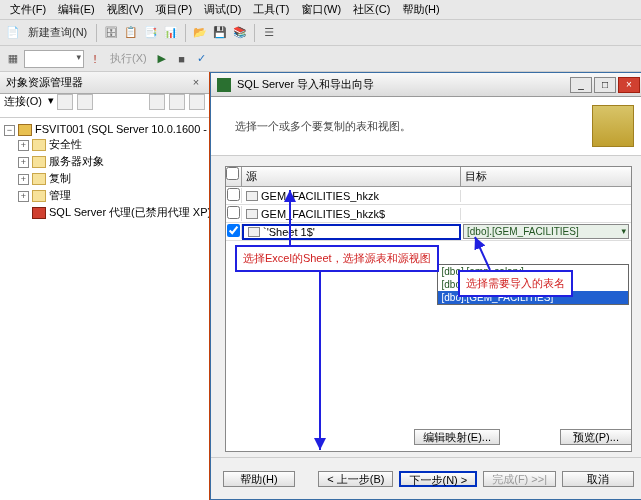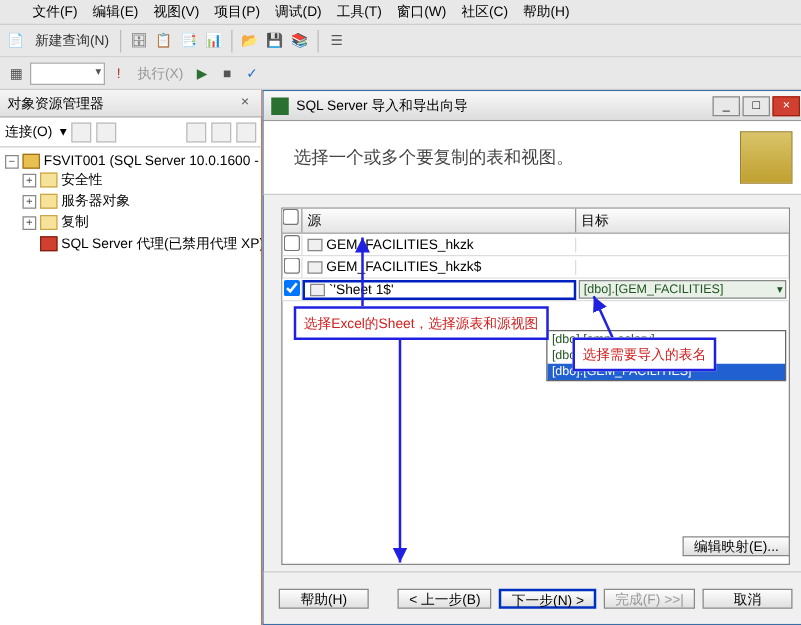--- a/index.html
+++ b/index.html
@@ -1,29 +1,29 @@
 <!DOCTYPE html>
 <html><head>
 <meta charset="utf-8">
 <style>
 *{box-sizing:border-box;margin:0;padding:0;font-family:"Microsoft YaHei","SimSun",Tahoma,sans-serif;font-size:11px}
 body{width:641px;height:500px;background:#fff;overflow:hidden;position:relative}
-.menubar{height:20px;background:#e8e8e8;border-bottom:1px solid #ccc;display:flex;align-items:flex-end;padding:0 20px}
+.menubar{height:20px;background:#e8e8e8;border-bottom:1px solid #ccc;display:flex;align-items:flex-end;padding:0 4px}
 .menubar span{padding:2px 6px;cursor:default}
 .toolbar{height:26px;background:#e8e8e8;border-bottom:1px solid #ccc;display:flex;align-items:center;padding:0 4px;gap:2px}
 .tb-btn{width:18px;height:18px;border:1px solid transparent;display:inline-flex;align-items:center;justify-content:center;color:#555}
 .tb-sep{width:1px;height:18px;background:#bbb;margin:0 3px}
 .tb-text{padding:0 4px;color:#333}
 .tb-combo{border:1px solid #aaa;background:#fff;padding:1px 14px 1px 4px;height:18px;position:relative;min-width:60px}
 .tb-combo::after{content:"▾";position:absolute;right:2px;top:1px;font-size:9px;color:#555}
 .main{display:flex;height:calc(100% - 72px)}
 .explorer{width:210px;border-right:1px solid #c2410c;background:#fff;display:flex;flex-direction:column}
 .ex-title{background:linear-gradient(#f5f5f5,#e0e0e0);border-bottom:1px solid #aaa;padding:3px 6px;display:flex;justify-content:space-between;align-items:center}
 .ex-close{width:14px;height:14px;text-align:center;line-height:12px;color:#555}
-.ex-tool{height:24px;border-bottom:1px solid #ccc;display:flex;align-items:center;padding:0 4px;gap:4px}
+.ex-tool{height:24px;border-bottom:1px solid #ccc;display:flex;align-items:flex-start;padding:0 4px;gap:4px}
 .ex-tool .lbl{padding-right:2px}
 .ex-tool .btn{width:16px;height:16px;background:#f0f0f0;border:1px solid #bbb}
 .tree{flex:1;padding:4px 2px;overflow:hidden}
 .tree ul{list-style:none;padding-left:14px}
 .tree li{padding:1px 0;white-space:nowrap}
 .tree .pm{display:inline-block;width:11px;height:11px;border:1px solid #888;text-align:center;line-height:9px;font-size:9px;margin-right:3px;color:#555}
 .tree .ic{display:inline-block;width:14px;height:12px;margin-right:3px;vertical-align:middle}
 .ic-db{background:#e8c050;border:1px solid #a07020}
 .ic-fld{background:#f7e29a;border:1px solid #cba74a}
 .ic-sql{background:#d04030;border:1px solid #802010}
@@ -32,21 +32,21 @@
 .tab{padding:3px 8px;border:1px solid #aaa;border-bottom:none;background:#f0f0f0;margin-right:2px;font-size:10px;white-space:nowrap;overflow:hidden;max-width:160px}
 .tab.active{background:#fff;font-weight:bold}
 .wizard{position:absolute;left:0;top:0;right:0;bottom:0;background:#f0f0f0;border:1px solid #3a6ea5}
 .wiz-title{height:24px;background:linear-gradient(#f9f9f9,#dcdcdc);display:flex;align-items:center;padding:0 6px;border-bottom:1px solid #999}
 .wiz-title .ic2{width:14px;height:14px;background:#2a7030;margin-right:6px}
 .wiz-ctrl{margin-left:auto;display:flex;gap:2px}
 .wiz-ctrl span{width:22px;height:16px;border:1px solid #888;background:#e8e8e8;text-align:center;line-height:14px;font-size:10px}
 .wiz-ctrl .cls{background:#d04030;color:#fff;border-color:#a02010}
 .wiz-head{background:#fff;border-bottom:1px solid #ccc;padding:8px 12px;display:flex;justify-content:space-between;align-items:center}
 .wiz-head h3{font-size:12px;font-weight:bold;margin-bottom:2px}
-.wiz-head p{font-size:14px;color:#444;padding-left:12px}
+.wiz-head p{font-size:11px;color:#444;padding-left:12px}
 .wiz-head .hic{width:42px;height:42px;background:linear-gradient(#d8c468,#c0a030);border:1px solid #a08020}
 .wiz-body{padding:10px 14px}
 .wiz-body .lbl{margin-bottom:4px}
 .grid{border:1px solid #888;background:#fff}
 .grid-hd{display:flex;background:linear-gradient(#fdfdfd,#e4e4e4);border-bottom:1px solid #999}
 .grid-hd .c1{width:16px;border-right:1px solid #999}
 .grid-hd .c2{flex:1;border-right:1px solid #999;padding:2px 4px}
 .grid-hd .c3{width:170px;padding:2px 4px}
 .grid-row{display:flex;border-bottom:1px solid #ddd;height:18px;align-items:center}
 .grid-row .c1{width:16px;border-right:1px solid #ddd;text-align:center}
@@ -127,20 +127,21 @@
       <span class="btn"></span>
       <span class="btn"></span>
     </div>
     <div class="tree">
       <ul style="padding-left:2px">
         <li><span class="pm">−</span><span class="ic ic-db"></span><span>FSVIT001 (SQL Server 10.0.1600 - sa)</span>
           <ul>
             <li><span class="pm">+</span><span class="ic ic-fld"></span><span>安全性</span></li>
             <li><span class="pm">+</span><span class="ic ic-fld"></span><span>服务器对象</span></li>
             <li><span class="pm">+</span><span class="ic ic-fld"></span><span>复制</span></li>
+            <li><span class="pm">+</span><span class="ic ic-fld"></span><span>管理</span></li>
             <li><span class="ic ic-sql" style="margin-left:14px"></span><span>SQL Server 代理(已禁用代理 XP)</span></li>
           </ul>
         </li>
       </ul>
     </div>
   </div>
 
   <div class="content">
     <div class="tabs">
       <div class="tab active">SQLQuery6.sql - FS...VITASOY (sa (55))*</div>
@@ -202,20 +203,21 @@
       </div>
 
       <div class="dropdown">
         <div>[dbo].[emp_salary]</div>
         <div>[dbo].[employee]</div>
         <div class="hl">[dbo].[GEM_FACILITIES]</div>
       </div>
 
       <div class="mid-btns" style="position:absolute;bottom:48px;left:0;right:0">
         <button class="wbtn">编辑映射(E)...</button>
+        <button class="wbtn">预览(P)...</button>
       </div>
 
       <div class="wiz-foot">
         <button class="wbtn">帮助(H)</button>
         <div class="spacer"></div>
         <button class="wbtn">&lt; 上一步(B)</button>
         <button class="wbtn primary">下一步(N) &gt;</button>
         <button class="wbtn" disabled="">完成(F) &gt;&gt;|</button>
         <button class="wbtn">取消</button>
       </div>

